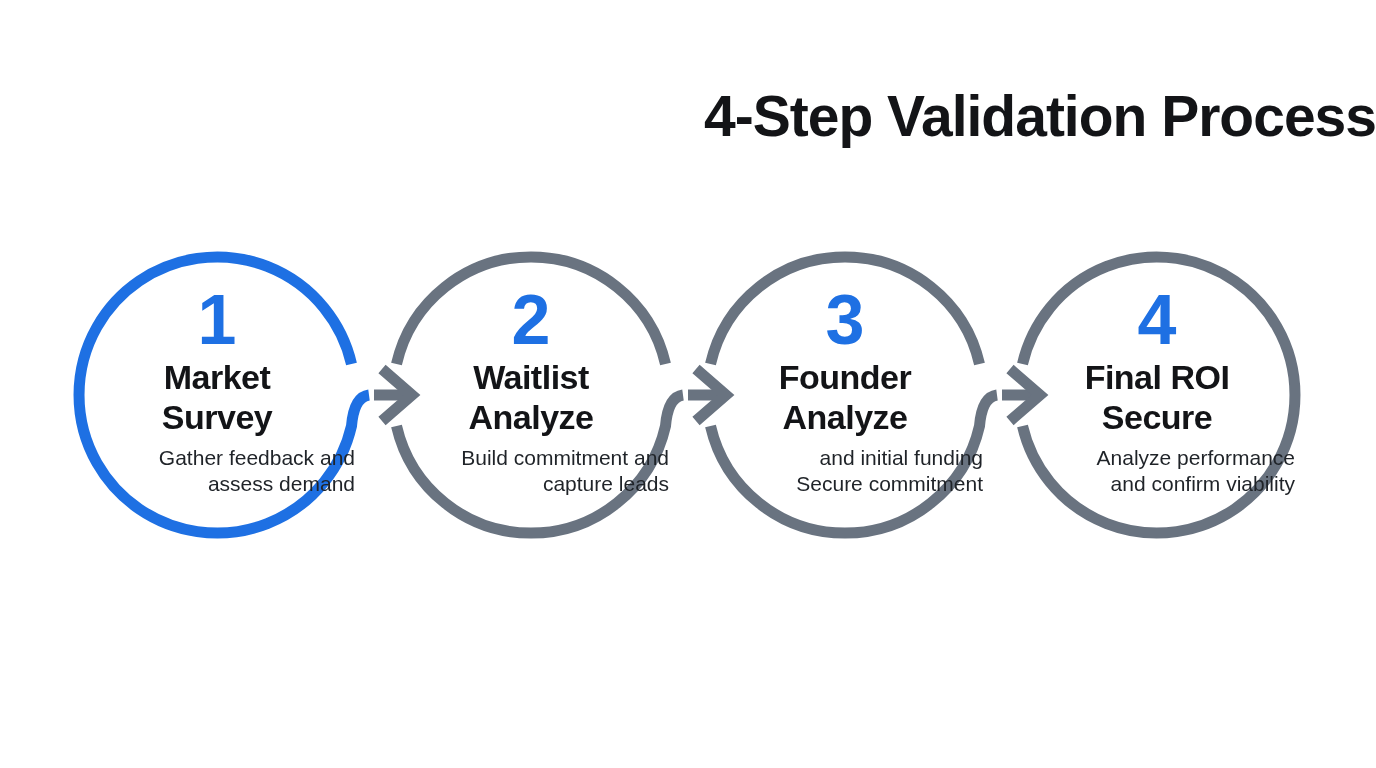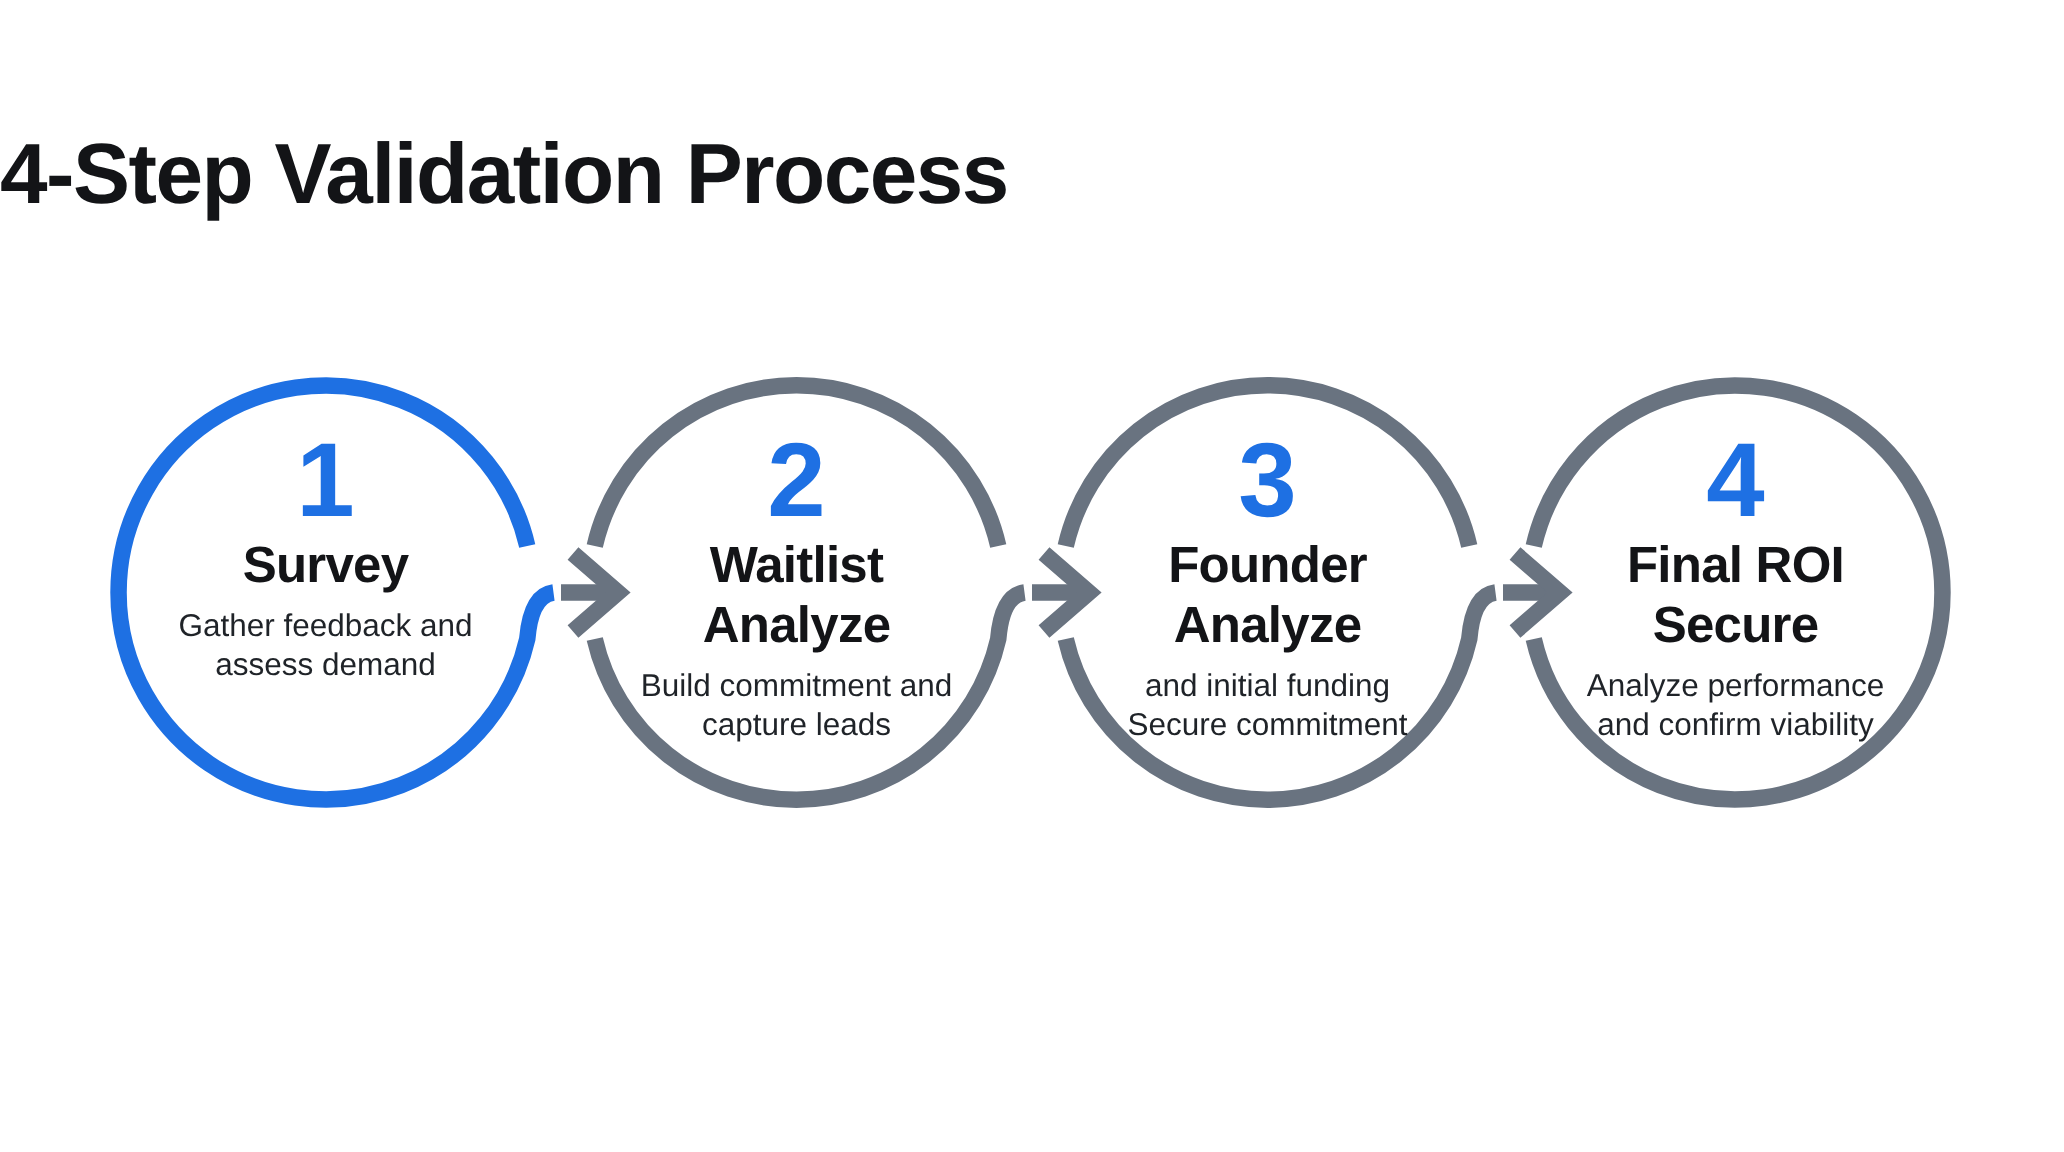--- a/index.html
+++ b/index.html
@@ -15,21 +15,21 @@
     position: relative;
     width: 1376px;
     height: 768px;
     background: #ffffff;
   }
   .title {
     position: absolute;
     left: 0;
     right: 0;
     top: 84px;
-    text-align: left;
+    text-align: right;
     font-size: 57px;
     line-height: 64px;
     font-weight: 700;
     letter-spacing: -1px;
     color: var(--text-dark, #131417);
   }
   svg.flow {
     position: absolute;
     left: 0;
     top: 0;
@@ -70,20 +70,21 @@
     font-weight: 700;
     letter-spacing: -0.5px;
     color: var(--text-dark, #131417);
   }
   .step .desc {
     margin-top: 8px;
     font-size: 21px;
     line-height: 26px;
     font-weight: 400;
     color: var(--text-body, #1f2328);
+    text-align: right;
   }
   .step-1 { left: 79px; }
   .step-2 { left: 393px; }
   .step-3 { left: 707px; }
   .step-4 { left: 1019px; }
 </style>
 </head>
 <body>
 
 <div class="canvas">
@@ -114,20 +115,21 @@
 
     <g>
       <path class="arrow" d="M 1002 395 H 1033"></path>
       <path class="arrow" d="M 1010 369 L 1040 395 L 1010 421"></path>
     </g>
   </svg>
 
   <div class="step step-1">
     <div class="num">1</div>
     <div class="name">
+      <div>Market</div>
       <div>Survey</div>
     </div>
     <div class="desc">
       <div>Gather feedback and</div>
       <div>assess demand</div>
     </div>
   </div>
 
   <div class="step step-2">
     <div class="num">2</div>

